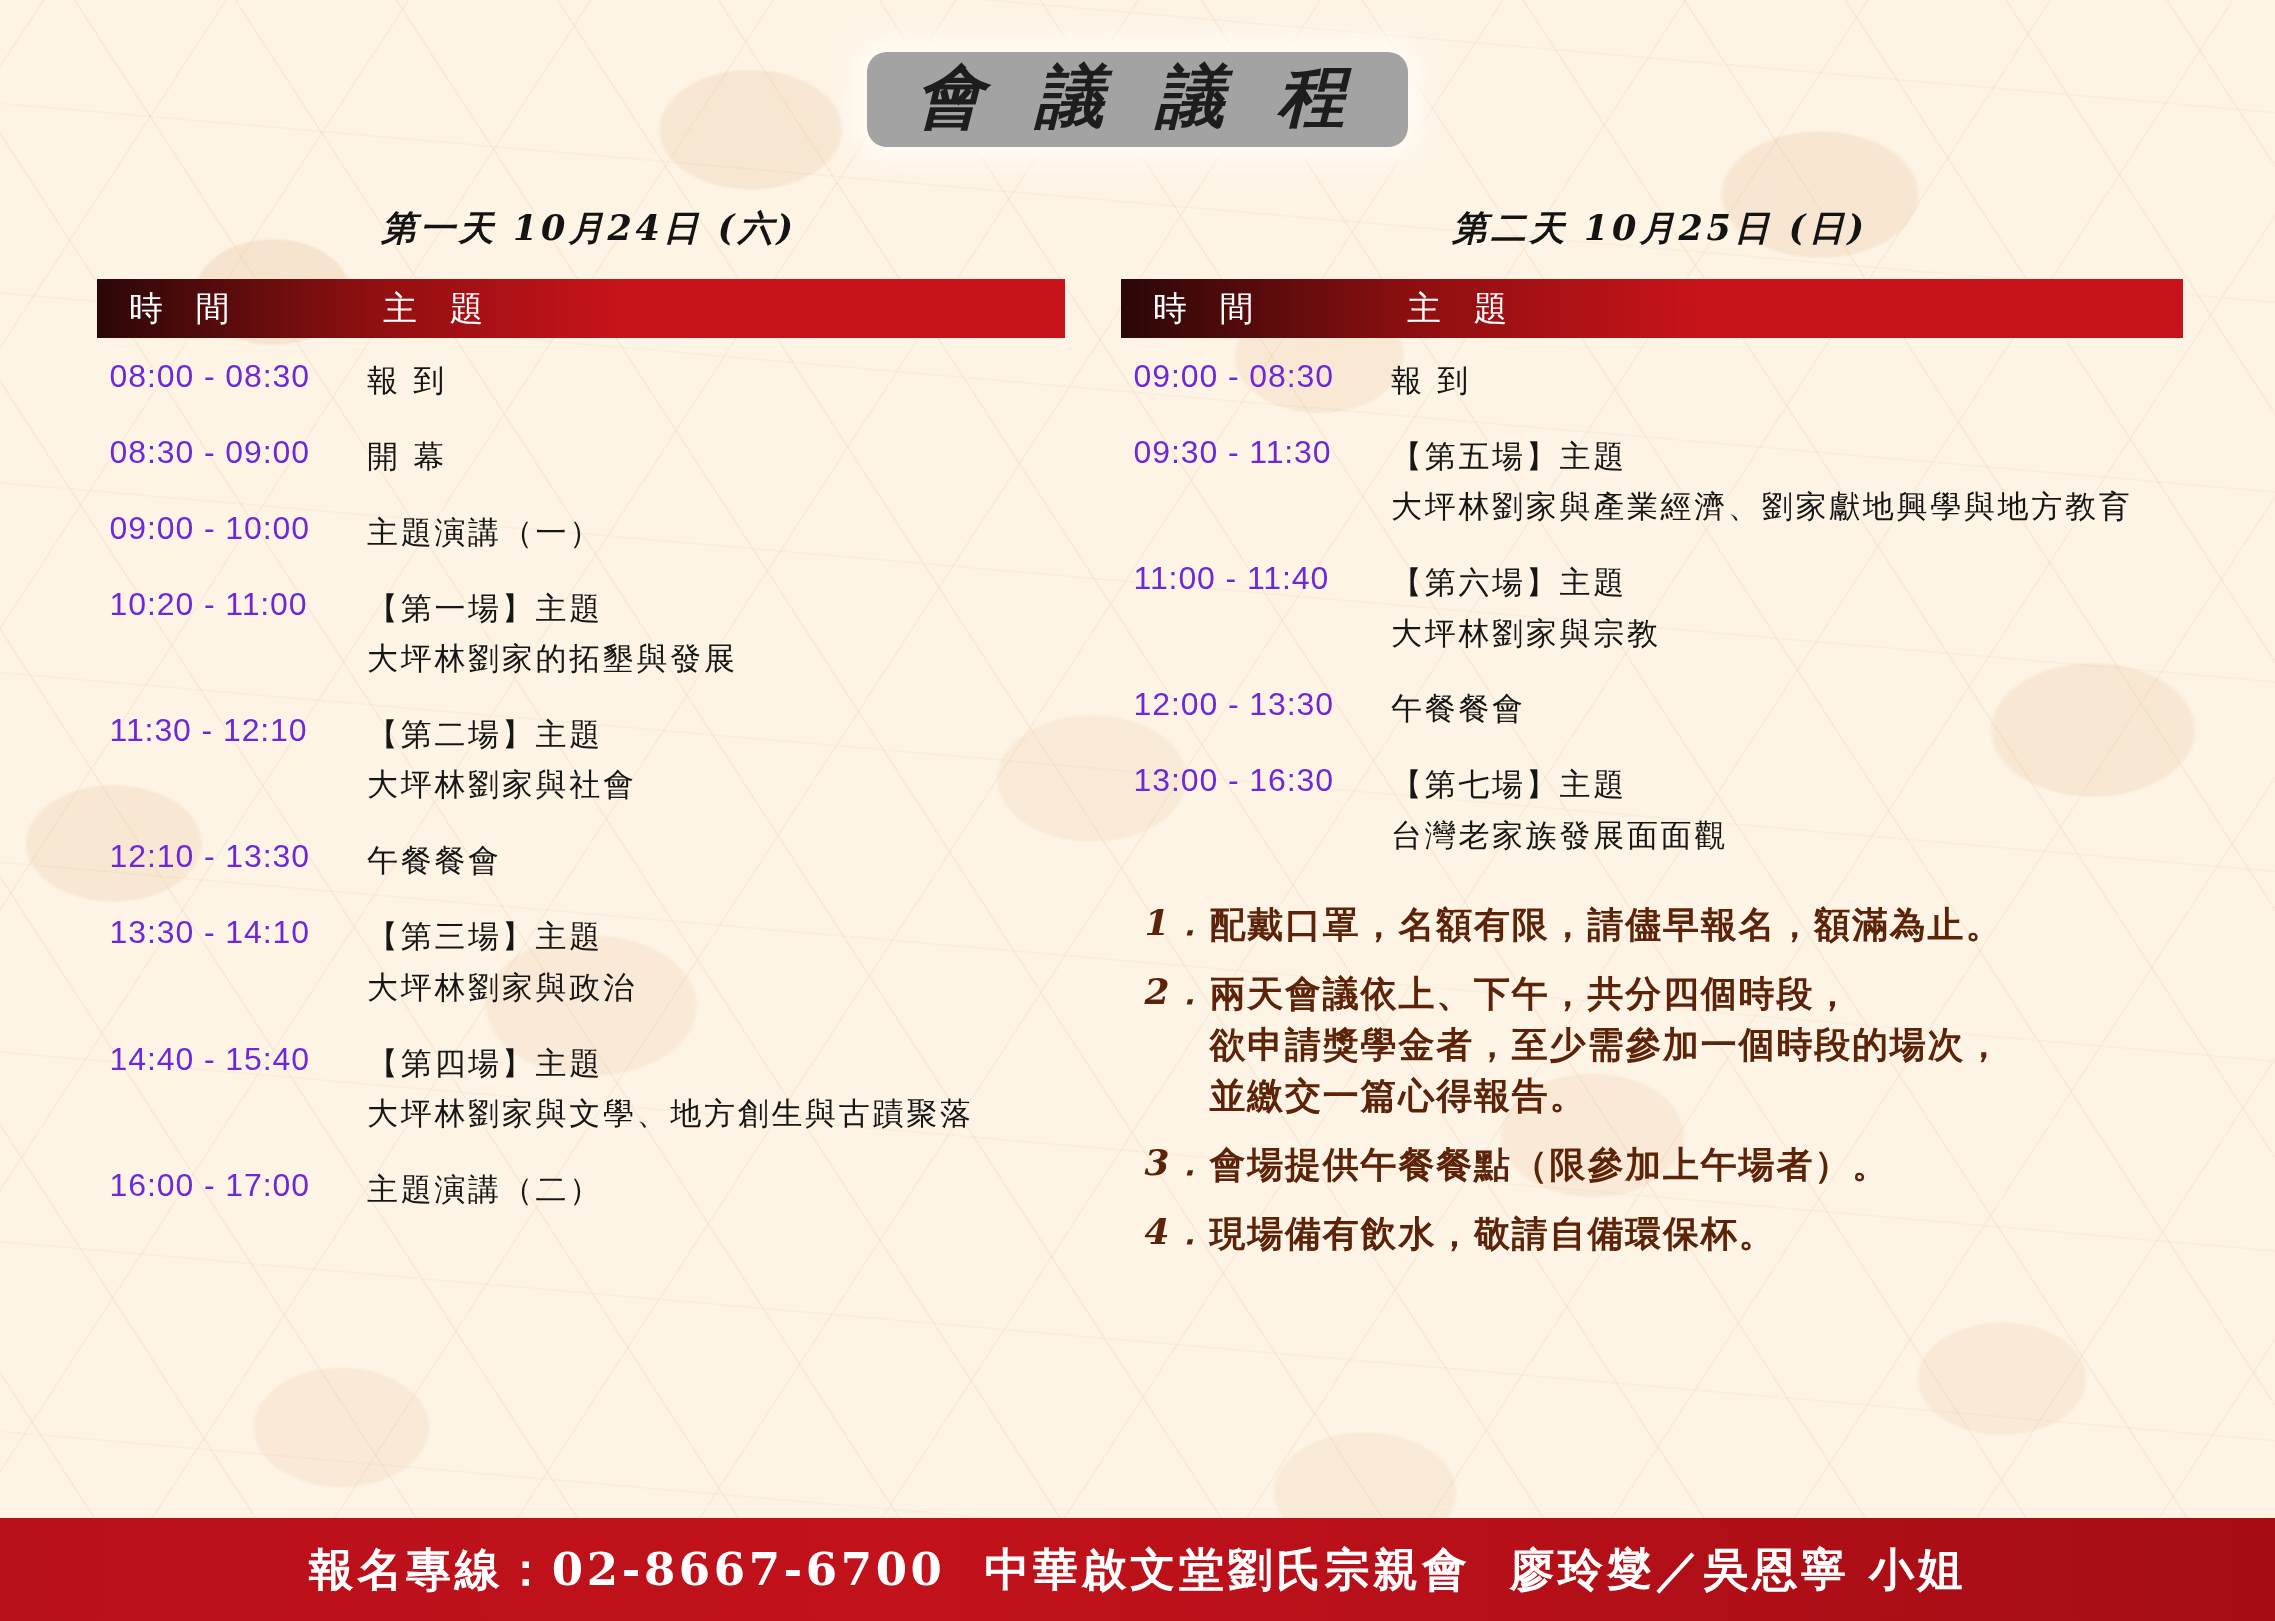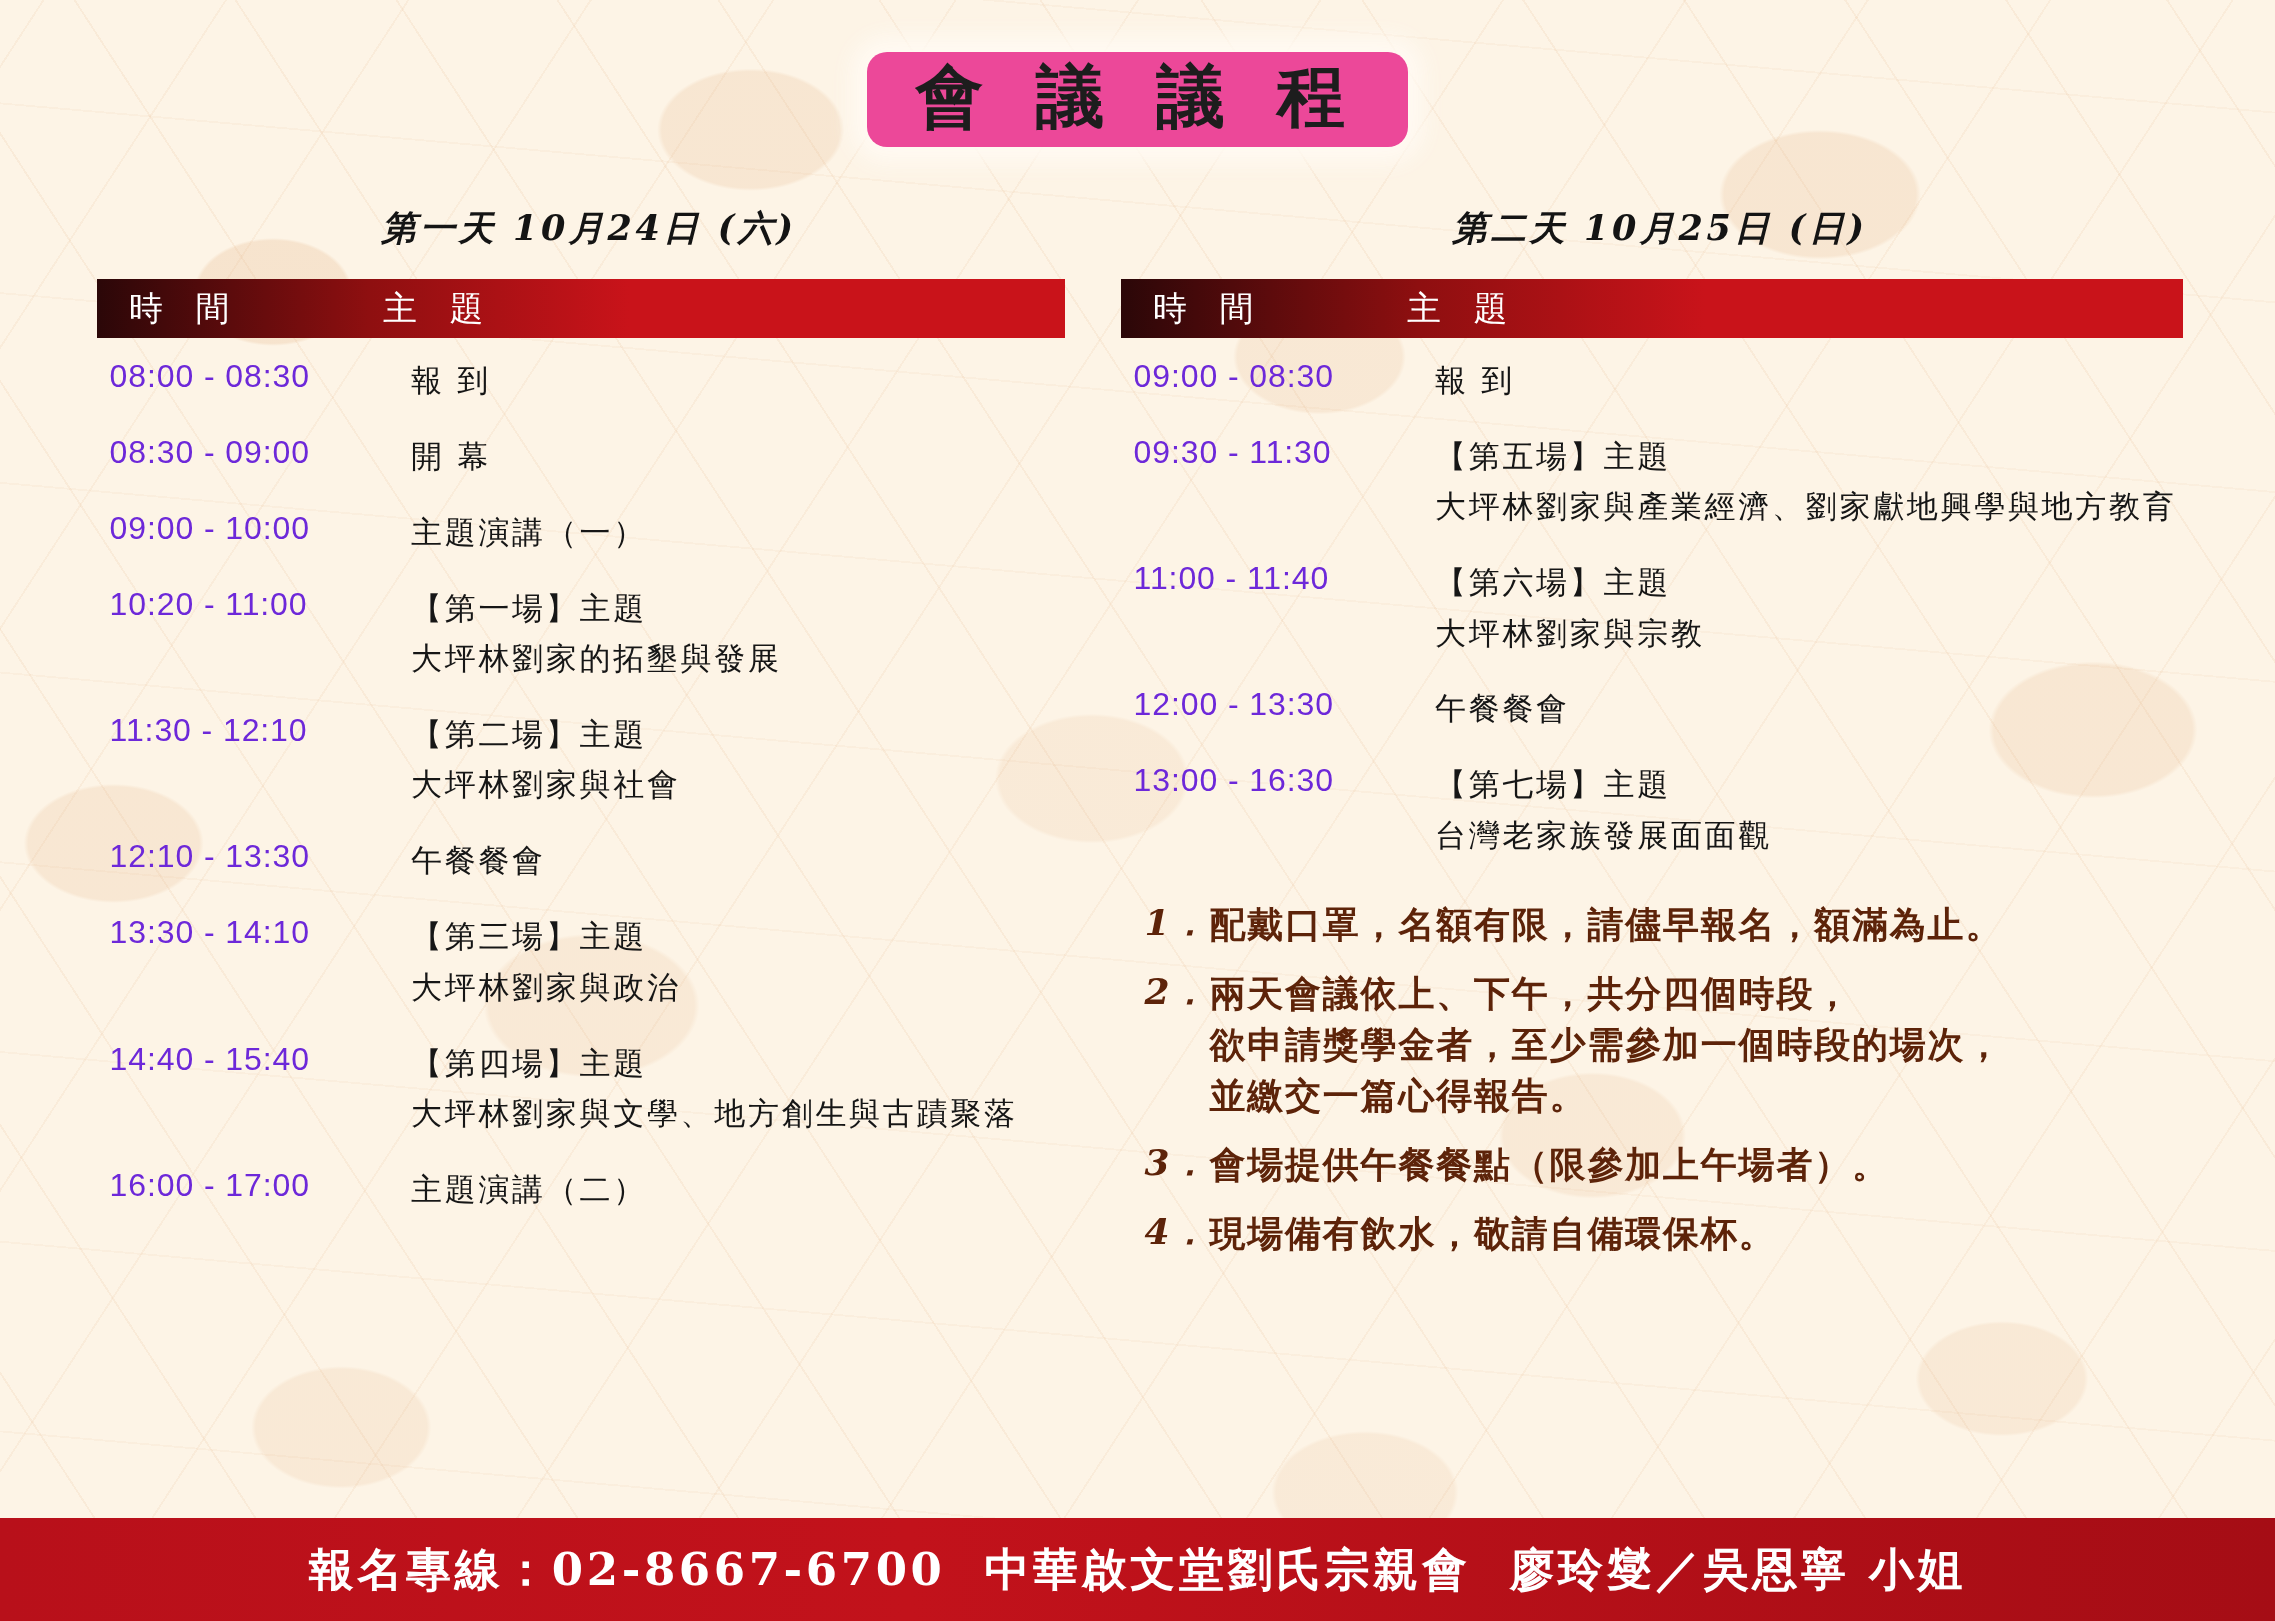--- a/index.html
+++ b/index.html
@@ -52,24 +52,25 @@
   
   .title-wrap {
     position: absolute;
     top: 52px;
     left: 0;
     width: 100%;
     text-align: center;
   }
   .title-plate {
     display: inline-block;
-    background: #ec4899;
+    background: #a3a3a3;
     border-radius: 20px;
     padding: 9px 49px 14.4px;
     box-shadow: 0 0 21.6px 16px rgba(255,250,242,0.95);
+    font-style: italic;
   }
   .title-text {
     font-family: "DejaVu Serif", "Liberation Serif", serif;
     font-size: 68px;
     font-weight: bold;
     letter-spacing: 14.4px;
     color: #1d1d1d;
     line-height: 1.05;
   }
 
@@ -122,21 +123,20 @@
     box-sizing: border-box;
     white-space: nowrap;
     letter-spacing: 0.9px;
   }
   .row-topic {
     font-family: "DejaVu Serif", "Liberation Serif", serif;
     font-size: 31px;
     color: #161616;
     line-height: 1.45;
     letter-spacing: 2.7px;
-    margin-left: 44px;
   }
   .row-topic .line2 { display: block; margin-top: 5.4px; }
 
   
   .notes {
     margin-top: 41px;
     padding-left: 23.4px;
   }
   .note {
     display: flex;

